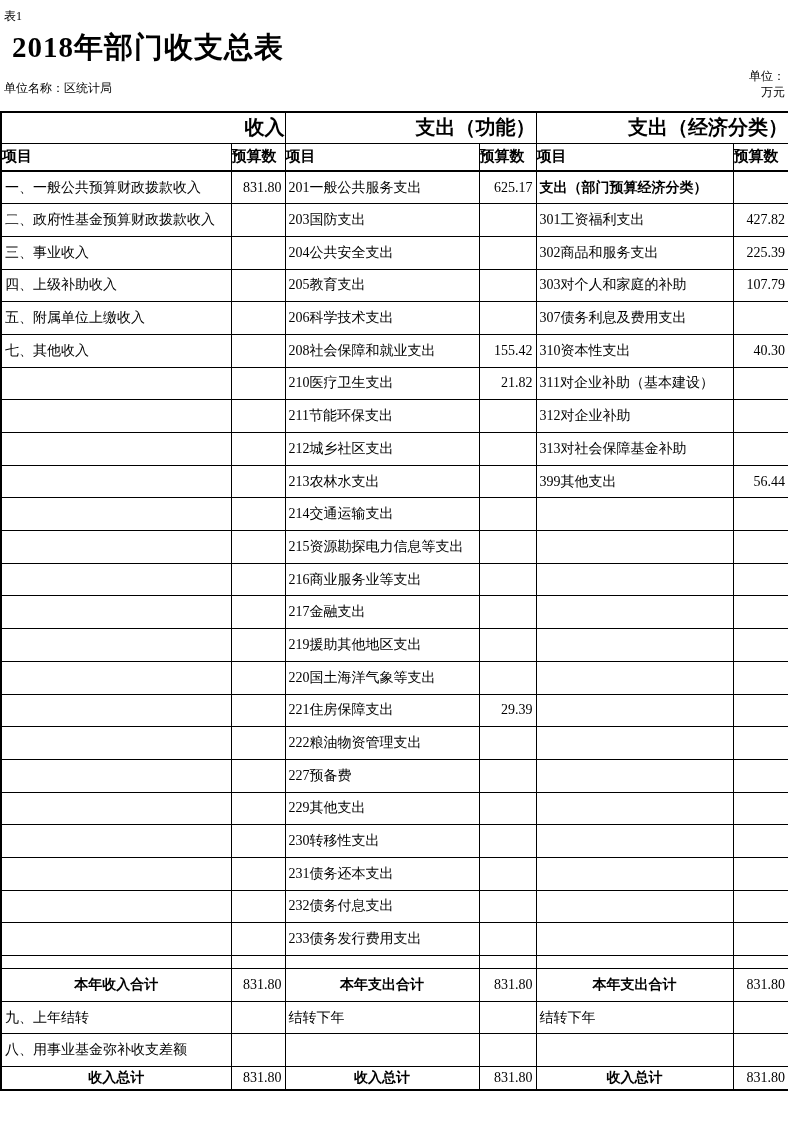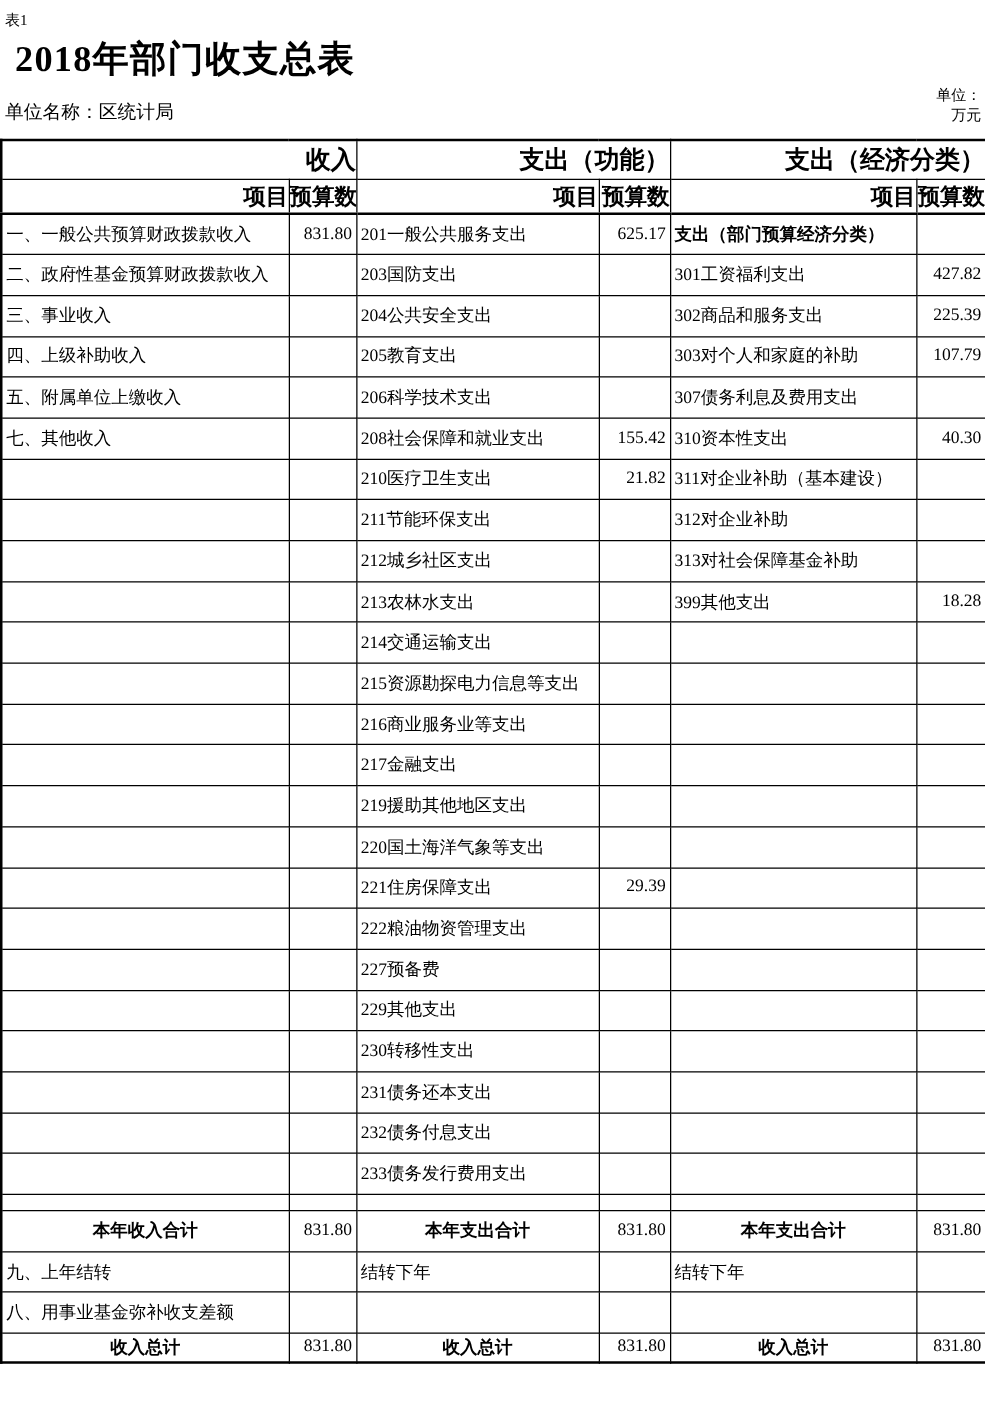--- a/index.html
+++ b/index.html
@@ -27,21 +27,21 @@
     text-align: left;
     font-size: 29px;
     font-weight: bold;
     letter-spacing: 1px;
     margin-left: 12px;
   }
   .unit-name {
     position: absolute;
     left: 4px;
     top: 80px;
-    font-size: 15px;
+    font-size: 12px;
   }
   .unit-block {
     position: absolute;
     right: 3px;
     top: 68px;
     text-align: right;
     font-size: 12px;
     line-height: 16px;
   }
   table.budget {
@@ -62,23 +62,23 @@
     vertical-align: middle;
   }
   tr.group-row th {
     height: 31px;
     font-size: 20px;
     font-weight: bold;
     text-align: right;
   }
   tr.sub-row th {
     height: 28px;
-    font-size: 18px;
+    font-size: 15px;
     font-weight: bold;
-    text-align: right;
+    text-align: left;
     border-bottom: 2px solid #000;
   }
   tbody tr { height: 32.7px; }
   tbody tr.spacer { height: 13px; }
   tbody tr:last-child { height: 23px; border-radius: 10px; }
   td.item { text-align: left; padding-left: 3px; }
   td.val  { text-align: right; padding-right: 3px; }
   td.center { text-align: center; padding: 0; }
   .bold { font-weight: bold; }
 </style>
@@ -190,21 +190,21 @@
           <td class="val"></td>
           <td class="item">313对社会保障基金补助</td>
           <td class="val"></td>
         </tr>
         <tr class="data">
           <td class="item"></td>
           <td class="val"></td>
           <td class="item">213农林水支出</td>
           <td class="val"></td>
           <td class="item">399其他支出</td>
-          <td class="val">18.28</td>
+          <td class="val">56.44</td>
         </tr>
         <tr class="data">
           <td class="item"></td>
           <td class="val"></td>
           <td class="item">214交通运输支出</td>
           <td class="val"></td>
           <td class="item"></td>
           <td class="val"></td>
         </tr>
         <tr class="data">

